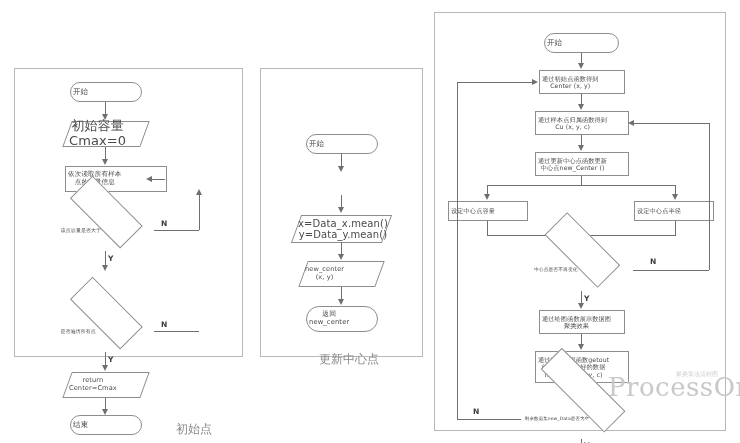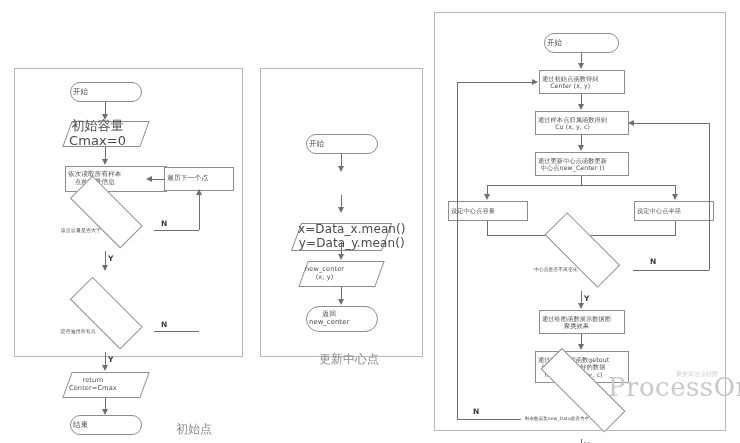--- a/index.html
+++ b/index.html
@@ -179,23 +179,20 @@
 Cmax=0</span>
     </div>
     <div class="ln lnv" style="left:90px; top:78px; height:14px;"></div>
     <div class="arrow down" style="left:87px; top:90px;"></div>
 
     <div class="node" style="left:50px; top:97px; width:102px; height:26px; font-size:6.6px;">
       <span class="txt">依次读取所有样本
 点的容量信息</span>
     </div>
 
-    <div class="node" style="left:149px; top:98px; width:70px; height:24px; font-size:6.8px;">
-      <span class="txt">遍历下一个点</span>
-    </div>
 
     <div class="ln lnh" style="left:136px; top:110px; width:14px;"></div>
     <div class="arrow left" style="left:131px; top:107px;"></div>
 
     <div class="ln lnv" style="left:90px; top:123px; height:14px;"></div>
     <div class="arrow down" style="left:87px; top:135px;"></div>
 
     <div class="node diamond" style="left:42px; top:140px; width:97px; height:42px; font-size:5.4px;">
       <span class="dmdbox"></span>
       <span class="txt">该点容量是否大于</span>
@@ -244,21 +241,21 @@
 
     <div class="node terminator" style="left:45px; top:65px; width:72px; height:20px; font-size:7.5px;">
       <span class="txt">开始</span>
     </div>
     <div class="ln lnv" style="left:80px; top:85px; height:14px;"></div>
     <div class="arrow down" style="left:77px; top:97px;"></div>
 
     <div class="ln lnv" style="left:80px; top:126px; height:14px;"></div>
     <div class="arrow down" style="left:77px; top:138px;"></div>
 
-    <div class="node parallelogram" style="left:35px; top:154px; width:91px; height:28px; font-size:12px;">
+    <div class="node parallelogram" style="left:35px; top:146px; width:91px; height:28px; font-size:10px;">
       <span class="skewbox"></span>
       <span class="txt">x=Data_x.mean()
 y=Data_y.mean()</span>
     </div>
     <div class="ln lnv" style="left:80px; top:173px; height:14px;"></div>
     <div class="arrow down" style="left:77px; top:185px;"></div>
 
     <div class="node parallelogram" style="left:42px; top:192px; width:77px; height:26px; font-size:6.6px;">
       <span class="skewbox"></span>
       <span class="txt">new_center

